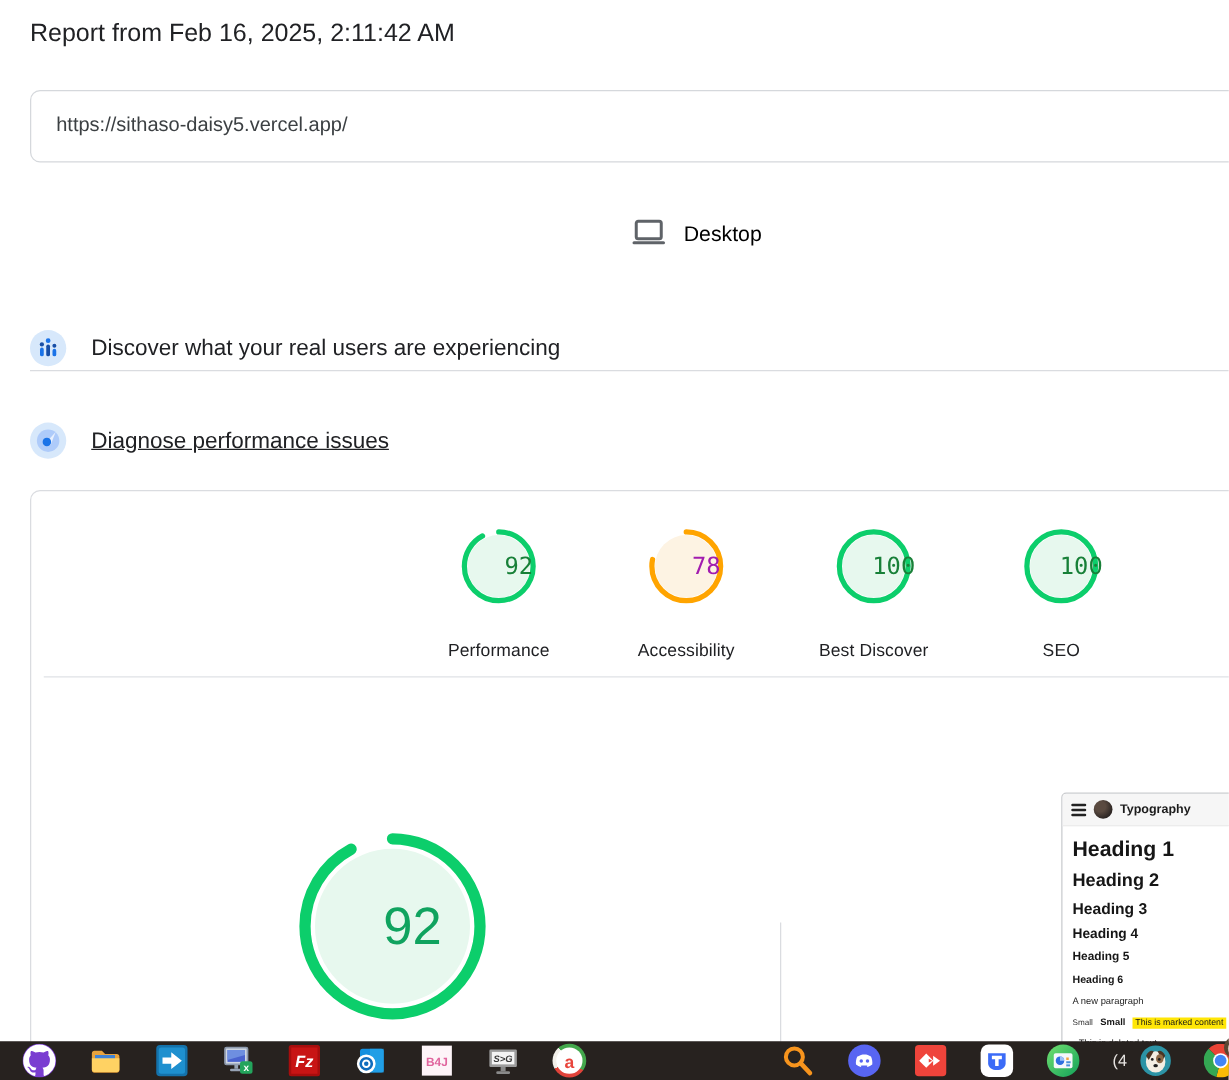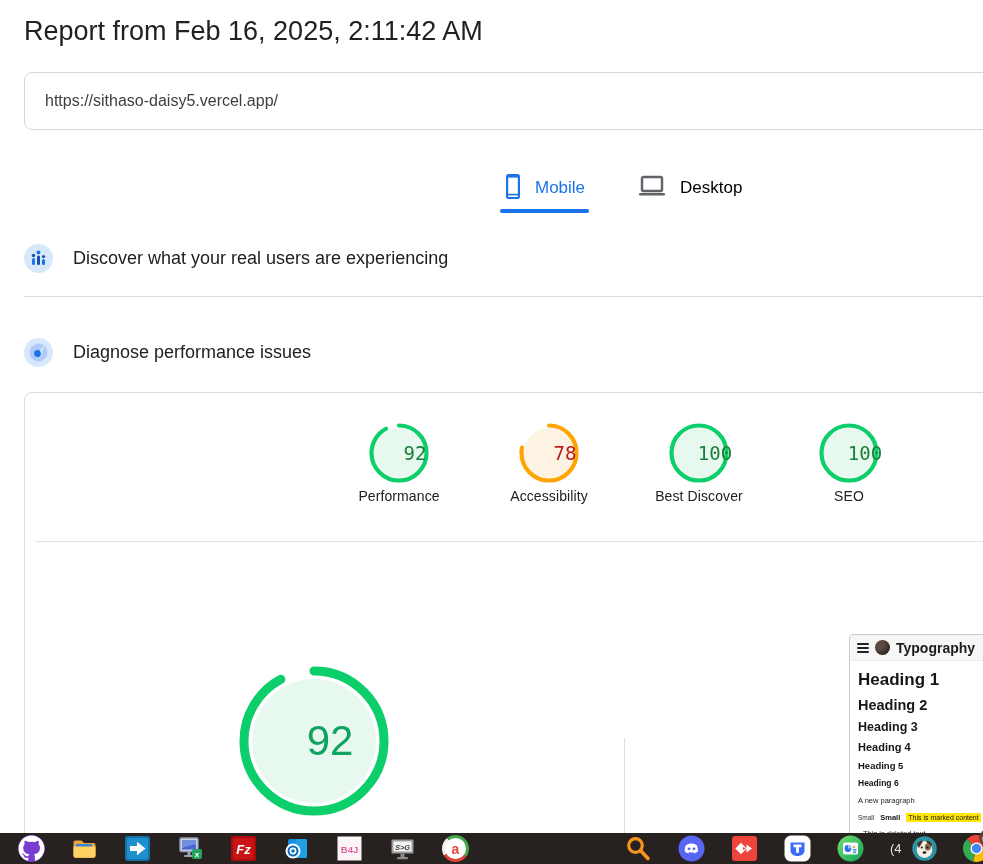--- a/index.html
+++ b/index.html
@@ -1,21 +1,21 @@
 <!DOCTYPE html>
 <html><head>
 <meta charset="utf-8">
 <style>
   html,body{margin:0;padding:0;}
   body{
     width:983px;height:864px;position:relative;overflow:hidden;background:#fff;
     font-family:"Liberation Sans", sans-serif;color:#202124;
   }
   
-  .page-title{position:absolute;left:24px;top:16px;font-size:27px;font-weight:400;color:#202124;}
+  .page-title{position:absolute;left:24px;top:16px;font-size:20px;font-weight:400;color:#202124;}
   .url-input{
     position:absolute;left:24px;top:72px;width:1010px;height:58px;box-sizing:border-box;
     border:1px solid #d5d8dc;border-radius:8px;padding:0 20px;font-size:16px;color:#3c4043;
     font-family:"Liberation Sans", sans-serif;outline:none;background:#fff;
   }
   
   .tabs{position:absolute;left:500px;top:167px;display:flex;gap:44px;}
   .tab{position:relative;display:flex;align-items:center;gap:13px;height:42px;padding:0 4px;cursor:pointer;}
   .tab .tab-label{font-size:17px;font-weight:500;}
   .tab.active .tab-label{color:#1a73e8;}
@@ -31,46 +31,46 @@
     position:absolute;left:24px;top:392px;width:1210px;height:480px;
     border:1px solid #dadce0;border-radius:8px;background:#fff;
   }
   .gauge-block{position:absolute;top:29px;width:140px;text-align:center;cursor:pointer;}
   .gauge-wrap{position:relative;width:62px;height:62px;margin:0 auto;}
   .gauge-wrap svg{display:block;}
   .gauge-num{
     position:absolute;left:16px;top:0;width:100%;height:62px;display:flex;align-items:center;justify-content:center;
     font-family:"DejaVu Sans Mono", monospace;font-size:19px;
   }
-  .gauge-label{margin-top:4px;font-size:14px;font-weight:500;color:#202124;letter-spacing:.1px;}
+  .gauge-label{margin-top:28px;font-size:14px;font-weight:500;color:#202124;letter-spacing:.1px;}
   .gauge .arc{fill:none;stroke-linecap:round;}
   .pass .arc{stroke:#0cce6b;}
   .pass .gfill{fill:#e7f8ee;}
   .pass .gauge-num{color:#188038;}
   .average .arc{stroke:#ffa400;}
   .average .gfill{fill:#fdf3e3;}
-  .average .gauge-num{color:#b91c1c;}
+  .average .gauge-num{color:#a21caf;}
   .card-divider{position:absolute;left:10px;top:148px;width:1180px;height:1px;background:#e0e2e6;}
   
   .big-gauge{position:absolute;left:211px;top:270px;width:156px;height:156px;}
   .big-gauge .gauge-num{
     height:156px;font-family:"Liberation Sans", sans-serif;font-size:42px;font-weight:400;
   }
   .big-gauge.pass .gauge-num{color:#10a35f;}
   .vdivider{position:absolute;left:599px;top:345px;width:1px;height:140px;background:#dadce0;}
   
   .thumb{
     position:absolute;left:824px;top:241px;width:150px;height:215px;background:#fff;
     border:1px solid #c9cbce;border-radius:4px;overflow:hidden;
   }
   .thumb-header{height:25px;background:#f6f6f6;display:flex;align-items:center;gap:6px;padding:0 7px;border-bottom:1px solid #ececec;}
   .hamburger{width:12px;display:flex;flex-direction:column;gap:2px;}
   .hamburger span{display:block;height:2px;background:#222;border-radius:1px;}
   .thumb-avatar{width:15px;height:15px;border-radius:50%;background:radial-gradient(circle at 35% 35%, #5a4a40 0 30%, #2e2724 70%);flex:0 0 auto;}
-  .thumb-title{font-size:14px;font-weight:700;color:#1c1c1c;}
+  .thumb-title{font-size:10px;font-weight:700;color:#1c1c1c;}
   .thumb-body{padding:2px 8px 0 8px;color:#161616;}
   .thumb-body .t-h1{font-size:17px;font-weight:700;margin-top:7px;}
   .thumb-body .t-h2{font-size:14.5px;font-weight:700;margin-top:7px;}
   .thumb-body .t-h3{font-size:12.5px;font-weight:700;margin-top:7px;}
   .thumb-body .t-h4{font-size:11px;font-weight:700;margin-top:7px;}
   .thumb-body .t-h5{font-size:9.5px;font-weight:700;margin-top:7px;}
   .thumb-body .t-h6{font-size:8.5px;font-weight:700;margin-top:7px;}
   .thumb-body .t-p{font-size:7.5px;margin-top:8px;color:#222;}
   .t-inline{display:flex;align-items:baseline;gap:6px;margin-top:8px;}
   .t-small{font-size:6.5px;color:#333;}
@@ -93,58 +93,47 @@
   .dog-overlay{position:absolute;right:-7px;top:-6px;}
 </style>
 </head>
 <body>
 
 <div class="page-title">Report from Feb 16, 2025, 2:11:42 AM</div>
 
 <input class="url-input" type="text" value="https://sithaso-daisy5.vercel.app/" style="">
 
 <div class="tabs">
-  <div class="tab active">
-    <span>
-      <svg width="18" height="27" viewBox="0 0 18 27">
-        <rect x="2" y="1" width="14" height="25" rx="2.8" fill="#1a73e8"></rect>
-        <rect x="4.2" y="4.6" width="9.6" height="16.2" fill="#fff"></rect>
-        <rect x="4.2" y="22.4" width="9.6" height="1.6" fill="#fff"></rect>
-      </svg>
-    </span>
-    <span class="tab-label">Mobile</span>
-    <span class="tab-underline"></span>
-  </div>
   <div class="tab inactive">
     <span>
       <svg width="30" height="22" viewBox="0 0 30 22">
         <rect x="5" y="2" width="20" height="14" rx="1.6" fill="none" stroke="#5f6368" stroke-width="2.4"></rect>
         <rect x="2" y="18" width="26" height="2.4" rx="1.2" fill="#5f6368"></rect>
       </svg>
     </span>
     <span class="tab-label">Desktop</span>
   </div>
 </div>
 
-<div class="section-row" style="top:244px;justify-content:flex-end;">
+<div class="section-row" style="top:264px;justify-content:flex-end;">
   <span class="section-icon">
     <svg width="29" height="29" viewBox="0 0 29 29">
       <circle cx="9.5" cy="11.5" r="1.7" fill="#174ea6"></circle>
       <circle cx="14.5" cy="8.5" r="1.9" fill="#1a73e8"></circle>
       <circle cx="19.5" cy="12.5" r="1.6" fill="#174ea6"></circle>
       <rect x="8" y="14" width="3" height="7" rx="1.5" fill="#1a73e8"></rect>
       <rect x="13" y="11.5" width="3" height="9.5" rx="1.5" fill="#174ea6"></rect>
       <rect x="18" y="15" width="3" height="6" rx="1.5" fill="#1a73e8"></rect>
     </svg>
   </span>
   <span class="section-label">Discover what your real users are experiencing</span>
 </div>
 <div class="hdivider" style="top:296px;"></div>
 
-<div class="section-row" style="top:338px;">
+<div class="section-row" style="top:338px;text-decoration:underline;">
   <span class="section-icon">
     <svg width="29" height="29" viewBox="0 0 29 29">
       <circle cx="14.5" cy="14.5" r="9" fill="#aecbfa"></circle>
       <path d="M13 16 L20.5 7.5 L16.5 18 Z" fill="#e8f0fe"></path>
       <circle cx="13.5" cy="15.5" r="3.4" fill="#1a73e8"></circle>
     </svg>
   </span>
   <span class="section-label">Diagnose performance issues</span>
 </div>
 

